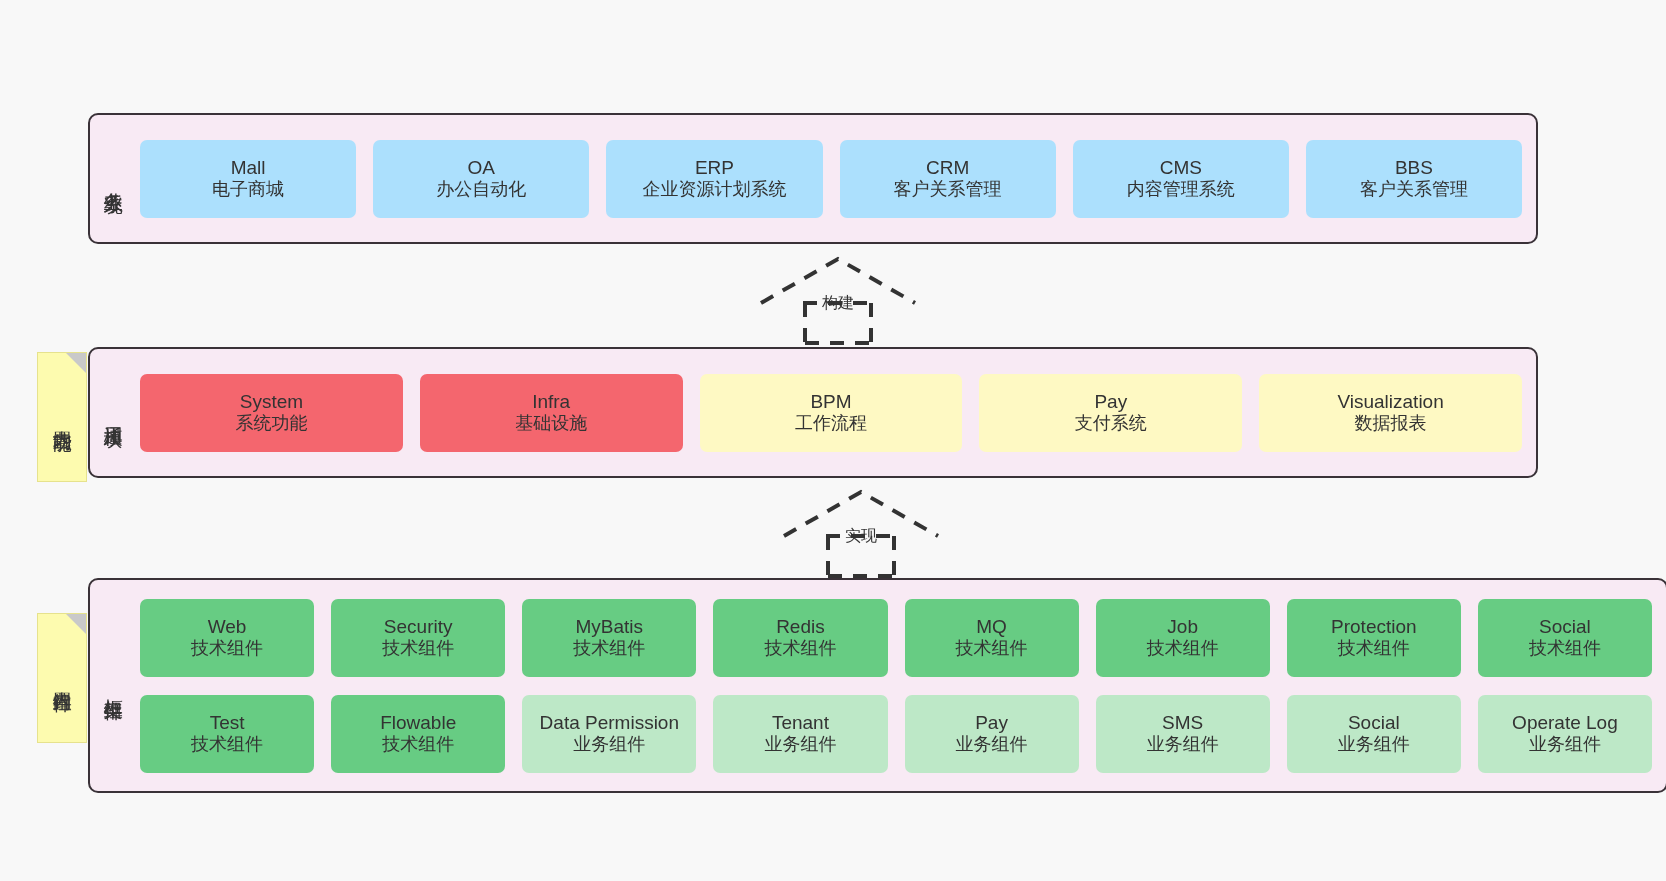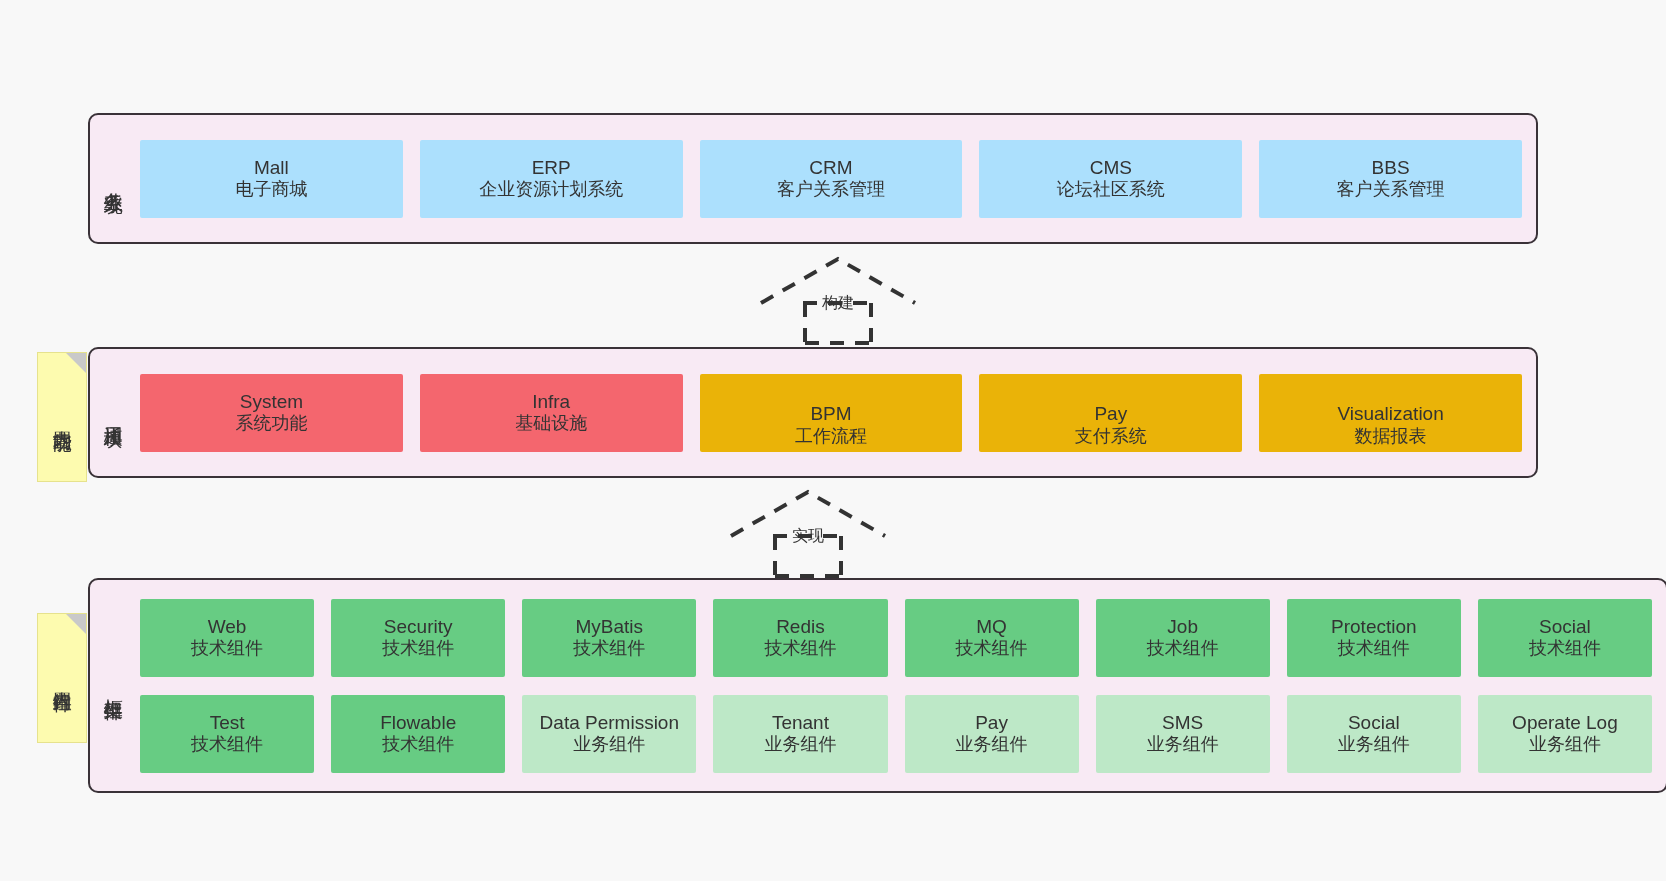--- a/index.html
+++ b/index.html
@@ -60,21 +60,21 @@
   }
 
   .row {
     display: flex;
     gap: 17px;
     align-items: stretch;
   }
 
   .card {
     flex: 1 1 0;
-    border-radius: 2px;
+    border-radius: 7px;
     display: flex;
     flex-direction: column;
     align-items: center;
     justify-content: center;
     text-align: center;
     box-sizing: border-box;
     padding: 4px 6px;
   }
   .card .t1 {
     font-size: 19px;
@@ -83,21 +83,21 @@
   }
   .card .t2 {
     font-size: 18px;
     line-height: 1.22;
     color: #333333;
   }
 
   
   .c-blue       { background: #ace0fd; }
   .c-red        { background: #f4666e; }
-  .c-pink       { background: #eab308; justify-content: flex-end; }
+  .c-pink       { background: #fef9c3; }
   .c-green      { background: #67cc83; }
   .c-lightgreen { background: #bde8c7; }
 
   
   #layer-business { left: 88px;  top: 113px; width: 1450px; height: 131px; }
   #layer-module   { left: 88px;  top: 347px; width: 1450px; height: 131px; }
   #layer-frame    { left: 88px;  top: 578px; width: 1580px; height: 215px; }
 
   #layer-business .row { height: 78px; }
   #layer-module   .row { height: 78px; }
@@ -132,21 +132,21 @@
   #note-functions  { left: 37px; top: 352px; height: 130px; }
   #note-components { left: 37px; top: 613px; height: 130px; }
 
   
   .uml-arrow {
     position: absolute;
     width: 170px;
     height: 90px;
   }
   #arrow-build   { left: 753px; top: 255px; }
-  #arrow-realize { left: 723px; top: 488px; }
+  #arrow-realize { left: 776px; top: 488px; }
 
   .uml-arrow svg { display: block; overflow: visible; }
 
   .uml-label {
     position: absolute;
     left: 0; right: 0;
     top: 38px;
     text-align: center;
     font-size: 16px;
     color: #333333;
@@ -160,30 +160,34 @@
 
   <div class="layer" id="layer-business">
     <div class="layer-title">业务系统</div>
     <div class="layer-body">
       <div class="row">
         <div class="card c-blue">
           <div class="t1">Mall</div>
           <div class="t2">电子商城</div>
         </div>
         <div class="card c-blue">
+          <div class="t1">OA</div>
+          <div class="t2">办公自动化</div>
+        </div>
+        <div class="card c-blue">
           <div class="t1">ERP</div>
           <div class="t2">企业资源计划系统</div>
         </div>
         <div class="card c-blue">
           <div class="t1">CRM</div>
           <div class="t2">客户关系管理</div>
         </div>
         <div class="card c-blue">
           <div class="t1">CMS</div>
-          <div class="t2">论坛社区系统</div>
+          <div class="t2">内容管理系统</div>
         </div>
         <div class="card c-blue">
           <div class="t1">BBS</div>
           <div class="t2">客户关系管理</div>
         </div>
       </div>
     </div>
   </div>
 
   <div class="uml-arrow" id="arrow-build">

